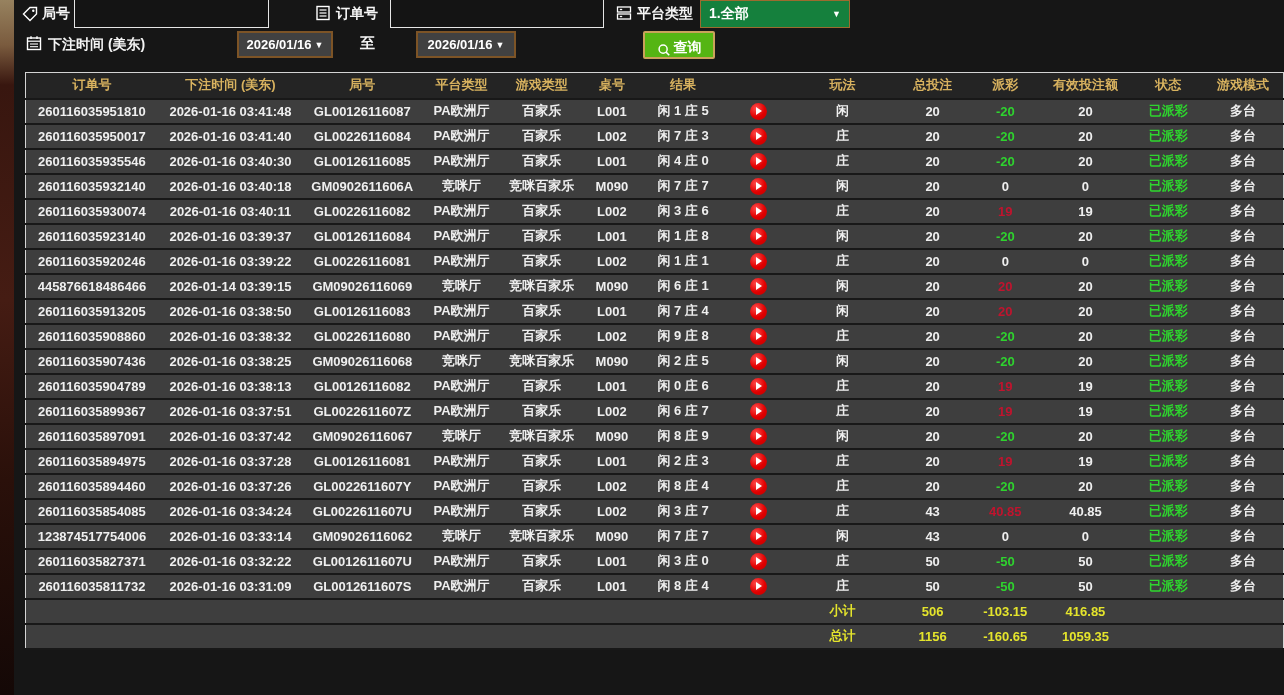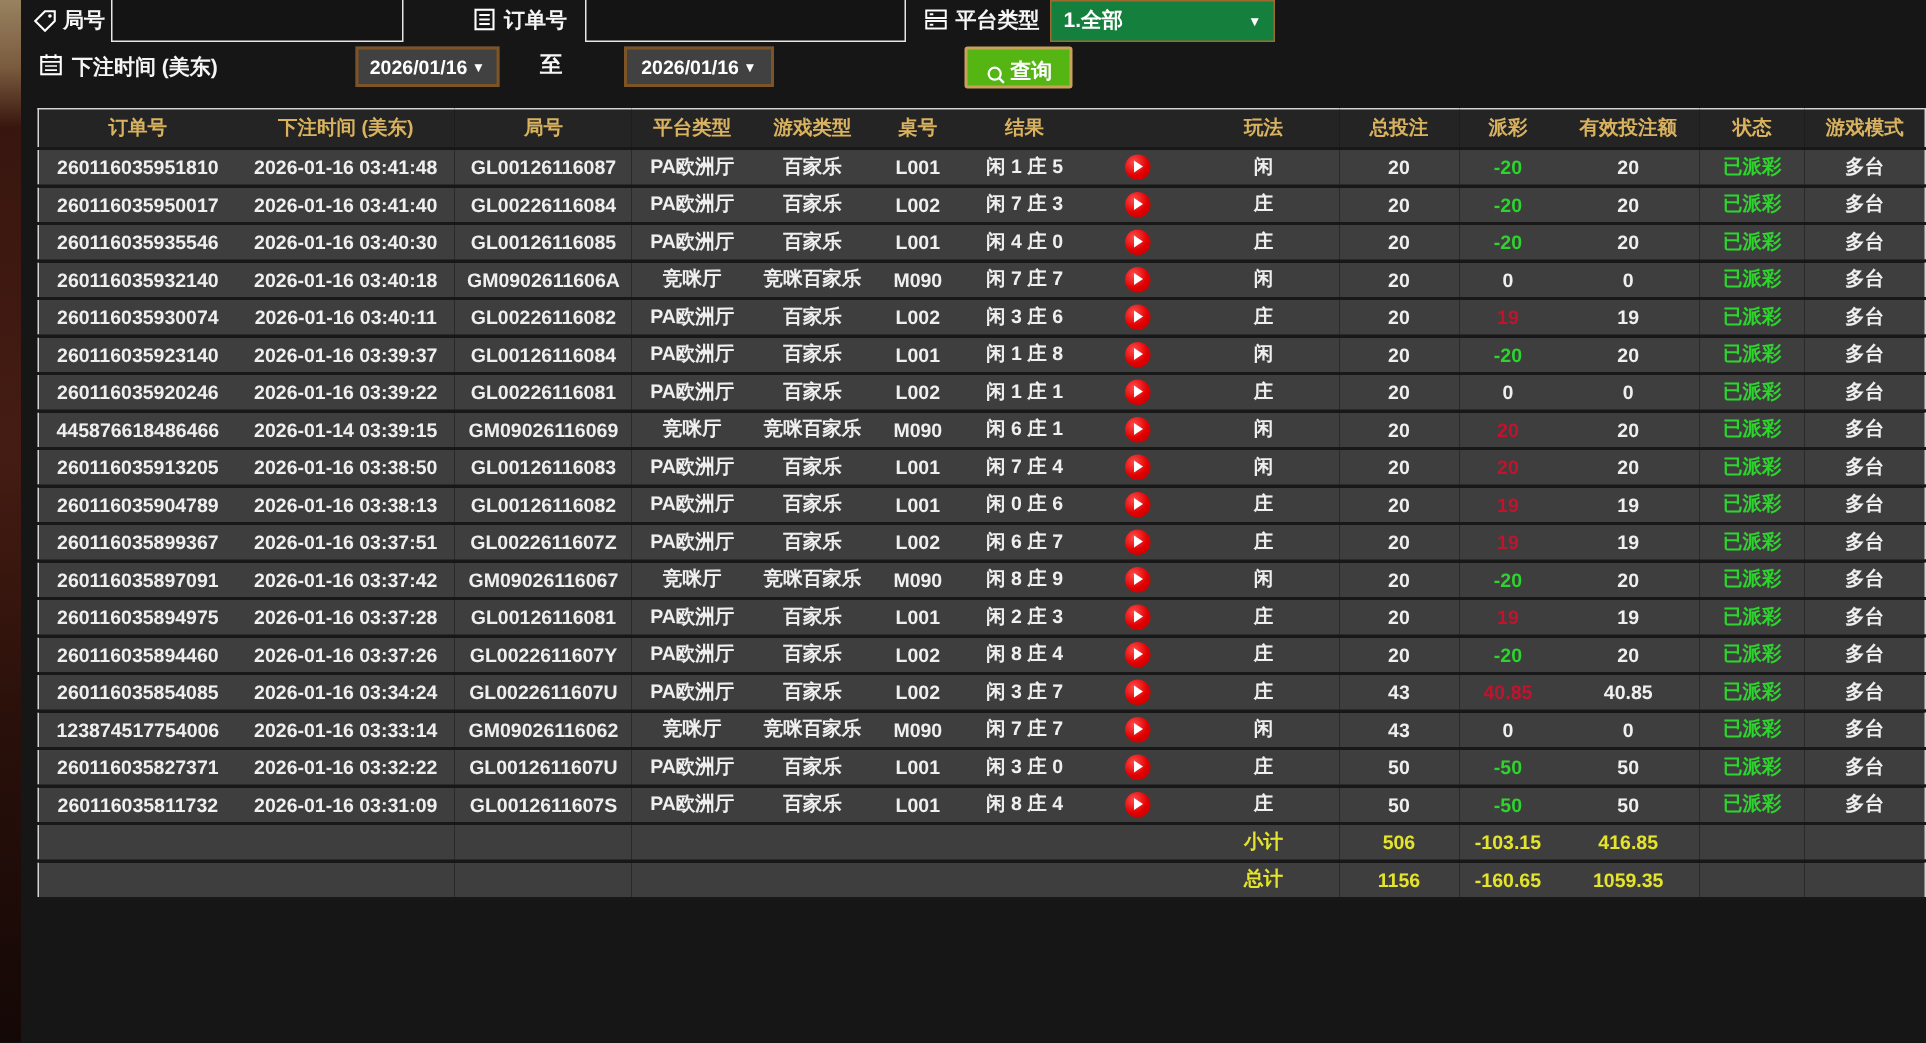--- a/index.html
+++ b/index.html
@@ -341,20 +341,56 @@
             <span class="tri"></span>
           </span></td>
         <td>闲</td>
         <td>20</td>
         <td class="red">20</td>
         <td>20</td>
         <td class="green">已派彩</td>
         <td>多台</td>
       </tr>
       <tr>
+        <td>260116035908860</td>
+        <td>2026-01-16 03:38:32</td>
+        <td>GL00226116080</td>
+        <td>PA欧洲厅</td>
+        <td>百家乐</td>
+        <td>L002</td>
+        <td>闲 9 庄 8</td>
+        <td><span class="play-btn">
+            <span class="tri"></span>
+          </span></td>
+        <td>庄</td>
+        <td>20</td>
+        <td class="green">-20</td>
+        <td>20</td>
+        <td class="green">已派彩</td>
+        <td>多台</td>
+      </tr>
+      <tr>
+        <td>260116035907436</td>
+        <td>2026-01-16 03:38:25</td>
+        <td>GM09026116068</td>
+        <td>竞咪厅</td>
+        <td>竞咪百家乐</td>
+        <td>M090</td>
+        <td>闲 2 庄 5</td>
+        <td><span class="play-btn">
+            <span class="tri"></span>
+          </span></td>
+        <td>闲</td>
+        <td>20</td>
+        <td class="green">-20</td>
+        <td>20</td>
+        <td class="green">已派彩</td>
+        <td>多台</td>
+      </tr>
+      <tr>
         <td>260116035904789</td>
         <td>2026-01-16 03:38:13</td>
         <td>GL00126116082</td>
         <td>PA欧洲厅</td>
         <td>百家乐</td>
         <td>L001</td>
         <td>闲 0 庄 6</td>
         <td><span class="play-btn">
             <span class="tri"></span>
           </span></td>

